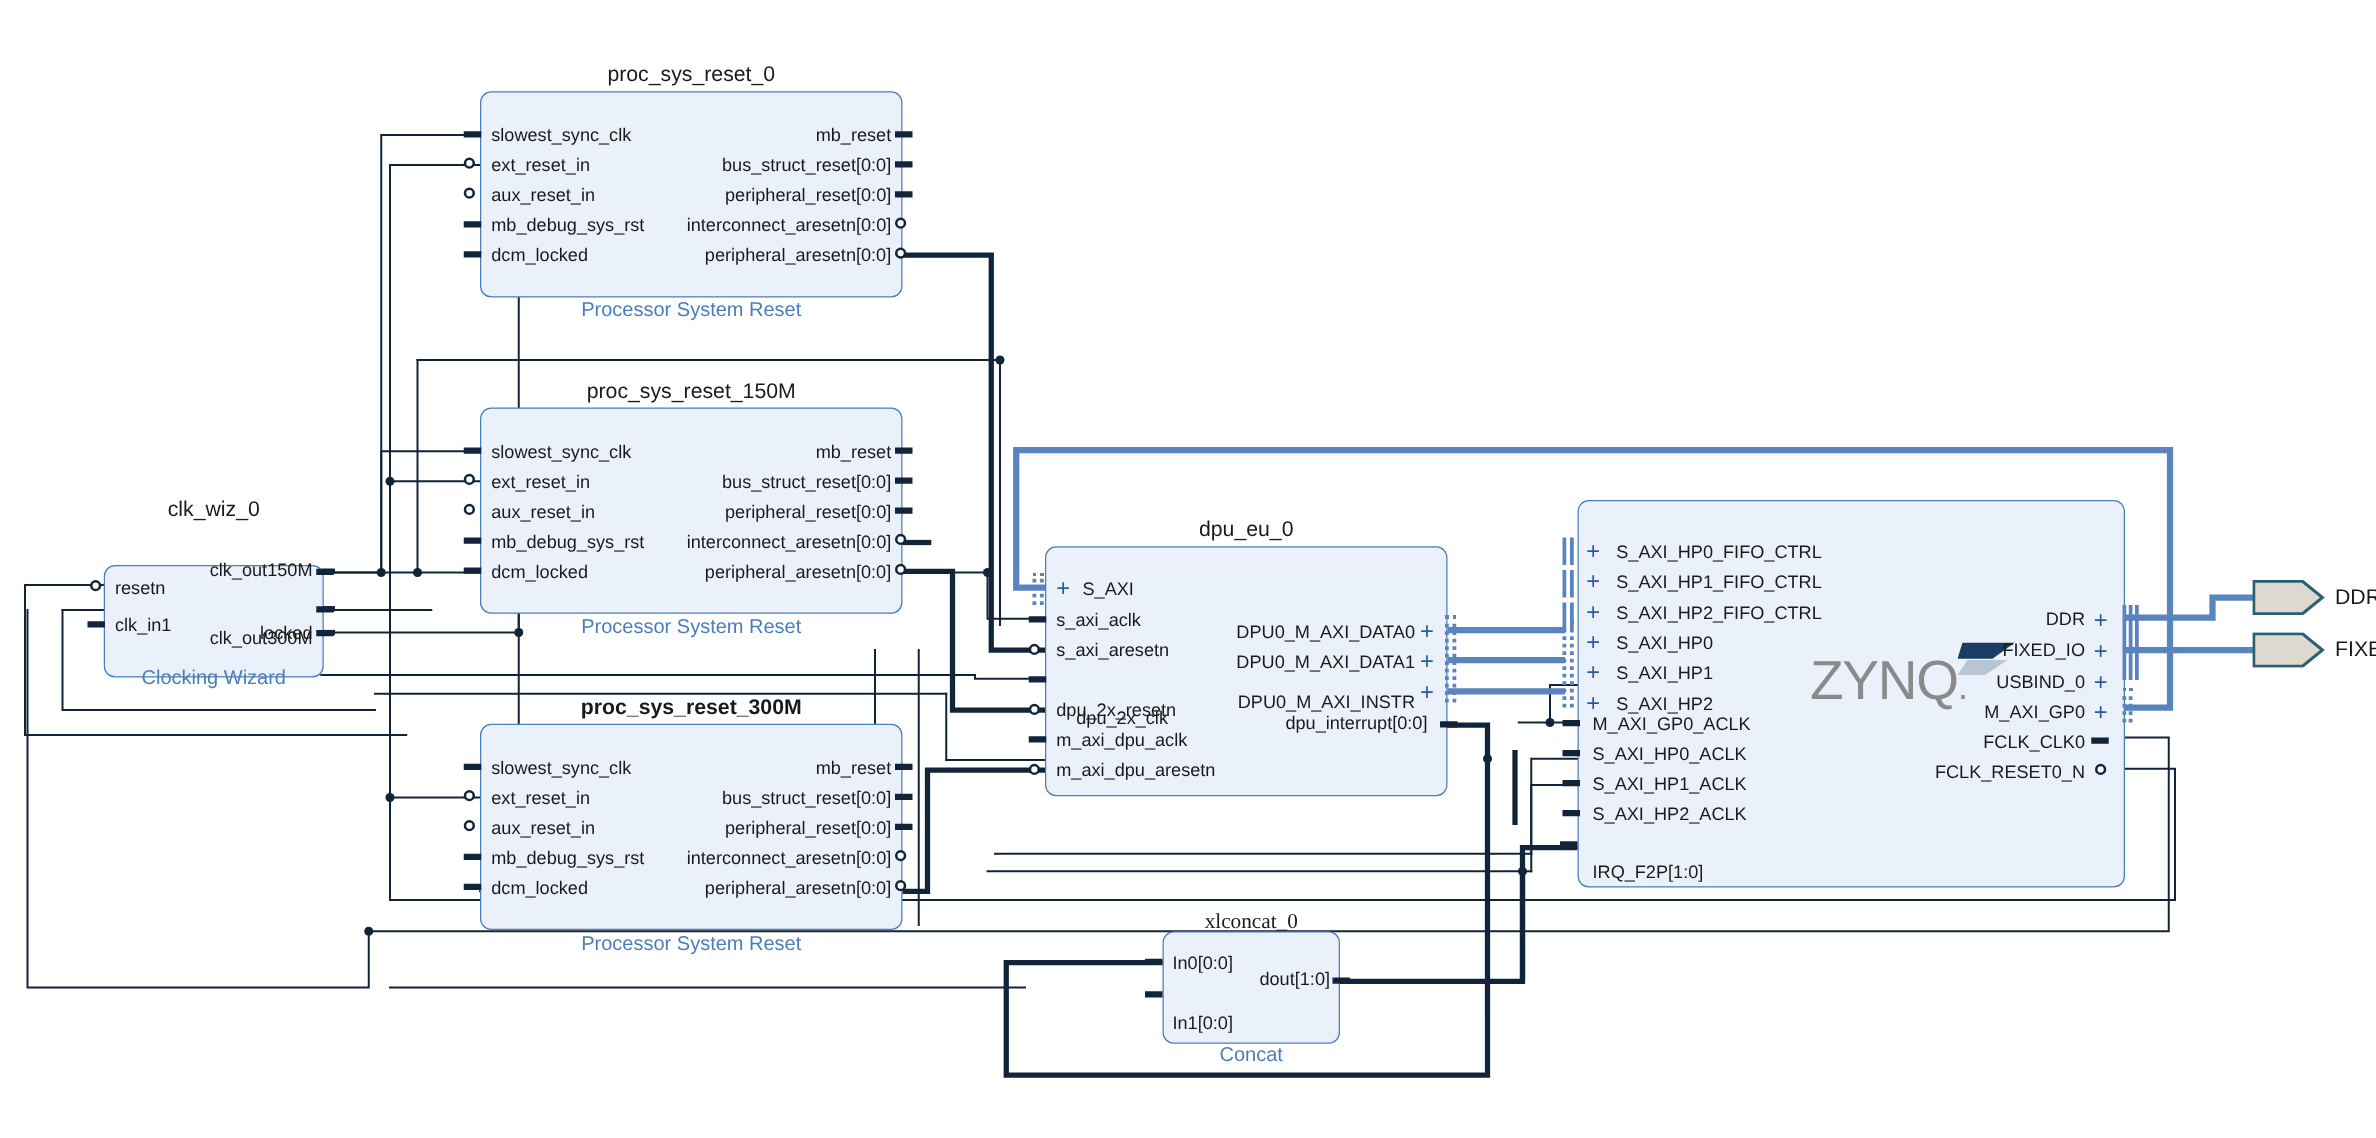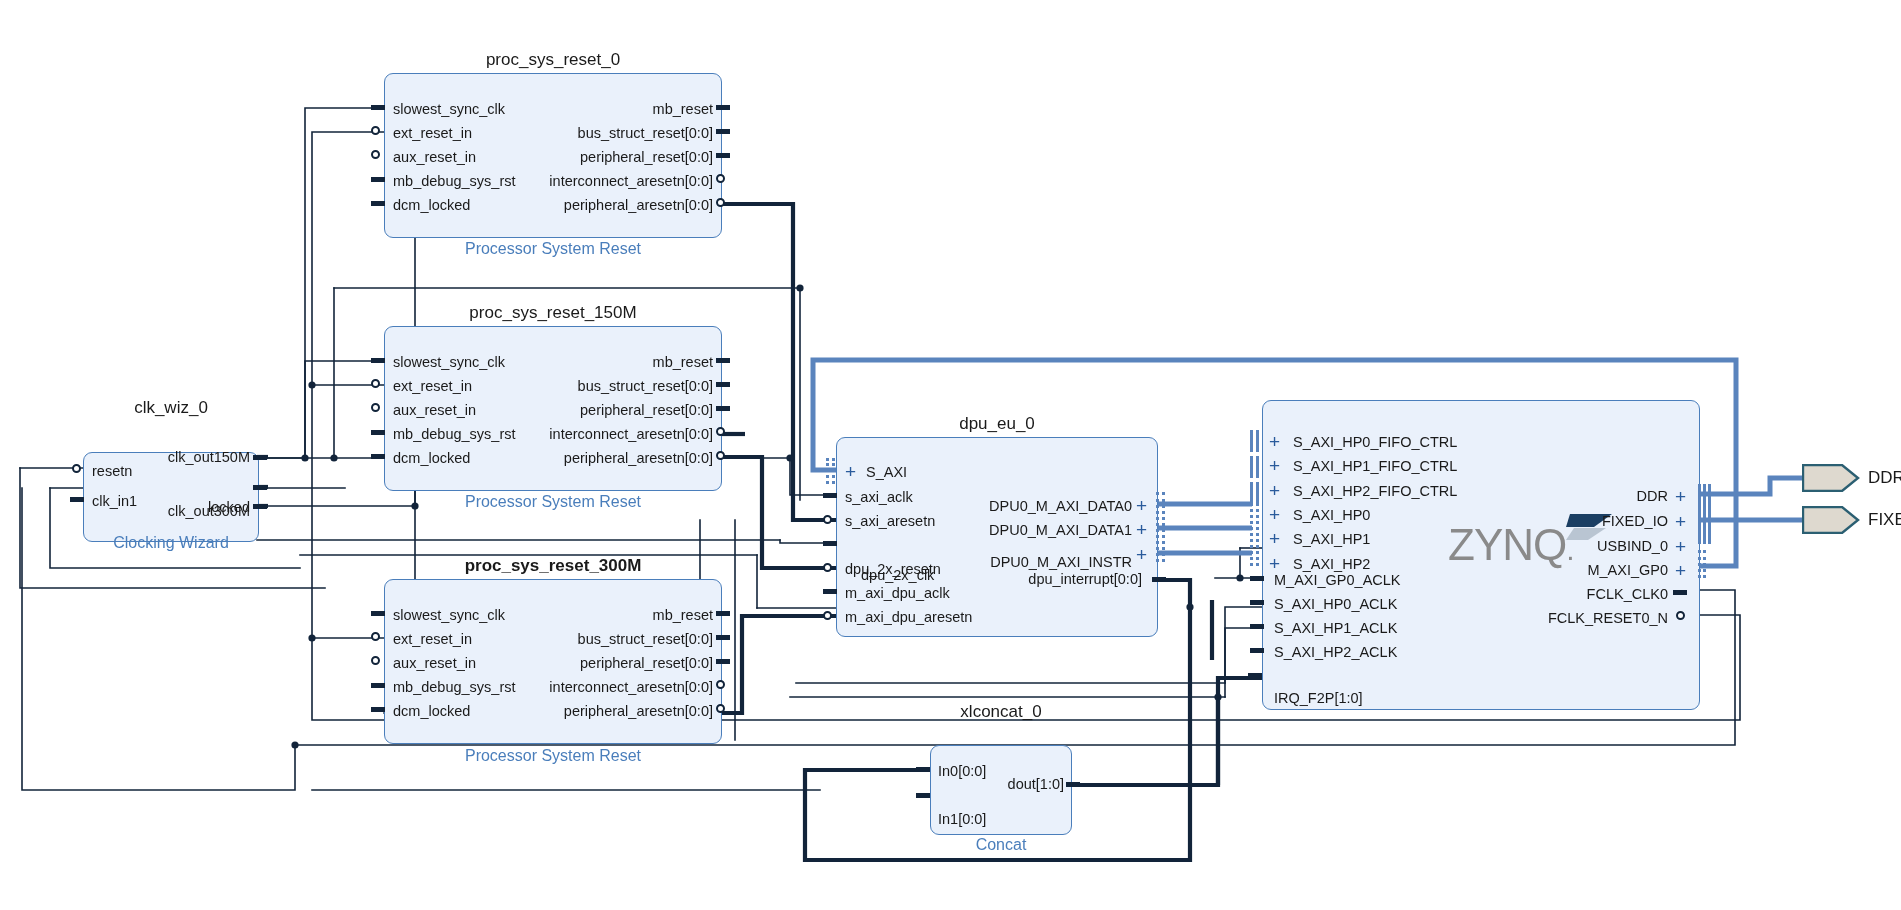--- a/index.html
+++ b/index.html
@@ -349,21 +349,21 @@
   <div class="port right" style="left:940px; top:524px; width:192px;margin-top:31px;">DPU0_M_AXI_INSTR</div>
   <div class="plus" style="left:1136px; top:545px;">+</div>
   <div class="port right" style="left:940px; top:572px; width:202px;">dpu_interrupt[0:0]</div>
   <div class="pin h" style="left:1152px; top:577px;"></div>
 
   <div class="busstub dotted" style="left:1156px; top:492px; width:12px; height:70px;">
     <i style="left:0; top:0; height:70px;"></i>
     <i style="left:6px; top:0; height:70px;"></i>
   </div>
 
-  <div class="block-title" style="left:930px; top:702px; width:142px;">xlconcat_0</div>
+  <div class="block-title" style="left:930px; top:727px; width:142px;font-family:Liberation Serif, serif;">xlconcat_0</div>
   <div class="block" style="left:930px; top:745px; width:142px; height:90px;"></div>
   <div class="block-sub" style="left:930px; top:836px; width:142px;">Concat</div>
 
   <div class="port left" style="left:938px; top:764px;">In0[0:0]</div>
   <div class="pin h" style="left:916px; top:767px;"></div>
   <div class="port left" style="left:938px; top:790px;margin-top:22px;">In1[0:0]</div>
   <div class="pin h" style="left:916px; top:793px;"></div>
   <div class="port right" style="left:990px; top:777px; width:74px;">dout[1:0]</div>
   <div class="pin h" style="left:1066px; top:782px;"></div>
 

